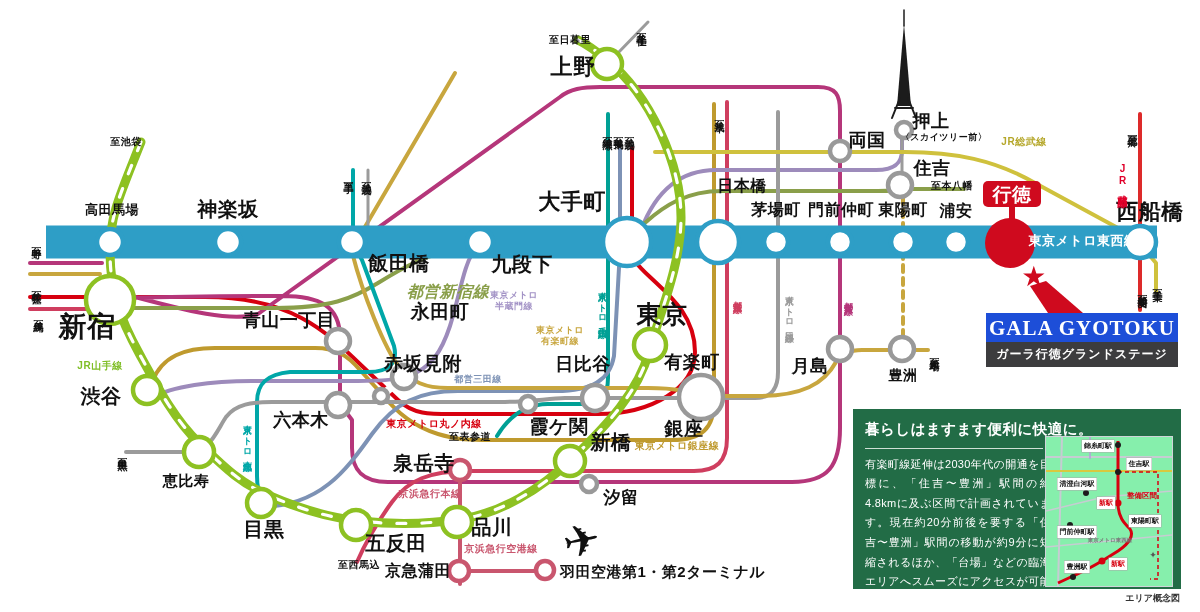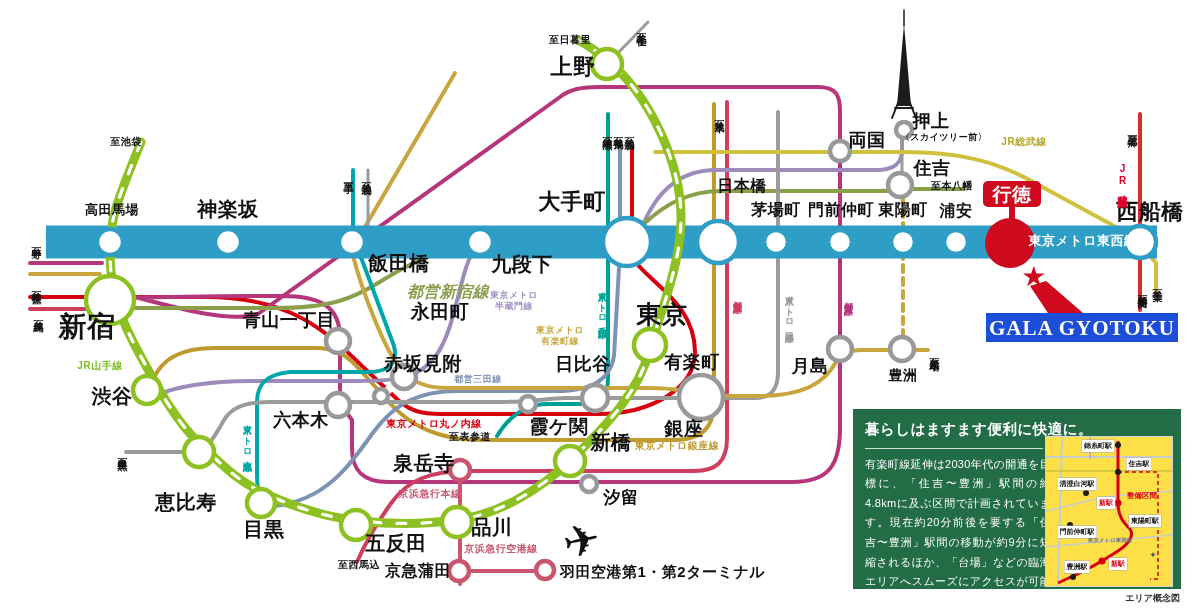--- a/index.html
+++ b/index.html
@@ -15,21 +15,21 @@
   .banner .red{background:#1d4ed8;color:#fff;padding:4px 2px 3px;}
   .banner .l1{font-size:21px;font-weight:bold;letter-spacing:1px;line-height:1.05;}
   .banner .l2{font-size:17px;font-weight:bold;letter-spacing:2px;line-height:1.1;}
   .banner .sub{background:#3c3c3e;color:#fff;font-size:12px;letter-spacing:1px;
                padding:4px 0;font-family:"Liberation Sans",sans-serif;font-weight:bold;}
   .infobox{position:absolute;left:853px;top:409px;width:328px;height:180px;background:#226c46;
            color:#fff;box-sizing:border-box;padding:10px 12px;}
   .infobox .t{font-size:14.5px;font-weight:bold;line-height:1.5;letter-spacing:0.5px;}
   .infobox hr{border:none;border-top:1px solid #cfe0d5;width:178px;margin:7px 0 6px 0;}
   .infobox .body{width:186px;font-size:11px;line-height:1.78;letter-spacing:0.3px;text-align:justify;}
-  .inset{position:absolute;left:1046px;top:437px;width:126px;height:149px;background:#fde047;
+  .inset{position:absolute;left:1046px;top:437px;width:126px;height:149px;background:#86efac;
          outline:1px solid #cfd4d8;}
   .inset svg{position:absolute;left:0;top:0;}
   .chip{position:absolute;transform:translate(-50%,-50%);background:#fff;color:#111;
         font-size:7px;font-weight:bold;padding:1px 2px;white-space:nowrap;box-shadow:0 0 0 0.5px #aaa;}
   .chip.red{color:#d7000f;}
   .chip.nobg{background:transparent;box-shadow:none;font-size:7.5px;}
   .caption{position:absolute;left:1108px;top:592px;width:72px;text-align:right;font-size:9px;
            color:#333;font-weight:bold;}
   .footnote{position:absolute;left:64px;top:590px;font-size:9.5px;color:#222;letter-spacing:0.2px;}
 </style>
@@ -117,22 +117,22 @@
       <div class="lbl" style="left: 399px; top: 263px; font-size: 20px;">飯田橋</div>
       <div class="lbl" style="left: 522px; top: 264px; font-size: 20px;">九段下</div>
       <div class="lbl" style="left: 572px; top: 202px; font-size: 22px;">大手町</div>
       <div class="lbl" style="left: 714px; top: 186px; font-size: 16px; margin-left: 28px;">日本橋</div>
       <div class="lbl" style="left: 776px; top: 210px; font-size: 16px;">茅場町</div>
       <div class="lbl" style="left: 841px; top: 210px; font-size: 16px;">門前仲町</div>
       <div class="lbl" style="left: 903px; top: 210px; font-size: 16px;">東陽町</div>
       <div class="lbl" style="left: 956px; top: 211px; font-size: 16px;">浦安</div>
       <div class="lbl" style="left: 1150px; top: 212px; font-size: 22px;">西船橋</div>
       <div class="lbl" style="left: 87px; top: 327px; font-size: 28px;">新宿</div>
-      <div class="lbl" style="left: 112px; top: 396px; font-size: 20px;">渋谷</div>
-      <div class="lbl" style="left: 186px; top: 502px; font-size: 20px;">恵比寿</div>
+      <div class="lbl" style="left: 101px; top: 396px; font-size: 20px;">渋谷</div>
+      <div class="lbl" style="left: 186px; top: 480px; font-size: 15px;">恵比寿</div>
       <div class="lbl" style="left: 264px; top: 529px; font-size: 20px;">目黒</div>
       <div class="lbl" style="left: 396px; top: 543px; font-size: 20px;">五反田</div>
       <div class="lbl" style="left: 492px; top: 527px; font-size: 20px;">品川</div>
       <div class="lbl" style="left: 611px; top: 442px; font-size: 20px;">新橋</div>
       <div class="lbl" style="left: 662px; top: 314px; font-size: 25px;">東京</div>
       <div class="lbl" style="left: 573px; top: 67px; font-size: 22px;">上野</div>
       <div class="lbl" style="left: 289px; top: 320px; font-size: 18px;">青山一丁目</div>
       <div class="lbl" style="left: 440px; top: 311px; font-size: 19px;">永田町</div>
       <div class="lbl" style="left: 423px; top: 363px; font-size: 19px;">赤坂見附</div>
       <div class="lbl" style="left: 301px; top: 420px; font-size: 18px;">六本木</div>
@@ -191,20 +191,21 @@
       <div class="lbl" style="left: 1083px; top: 240px; font-size: 13px; color: rgb(255, 255, 255);">東京メトロ東西線</div>
       <div class="lbl" style="left: 1012px; top: 194px; font-size: 19px; color: rgb(255, 255, 255);">行徳</div>
       <div class="lbl" style="left: 1034px; top: 277px; font-size: 28px; color: rgb(207, 10, 30);">★</div>
       <div class="lbl" style="left: 582px; top: 541px; font-size: 44px; color: rgb(17, 17, 17); transform: translate(-50%, -50%) rotate(-12deg);">✈</div>
     </div>
 
   <div class="banner">
     <div class="red">
       <div class="l1">GALA GYOTOKU</div>
     </div>
+    <div class="sub">ガーラ行徳グランドステージ</div>
   </div>
 
   <div class="infobox">
     <div class="t">暮らしはますます便利に快適に。</div>
     <hr>
     <div class="body">有楽町線延伸は2030年代の開通を目標に、「住吉〜豊洲」駅間の約4.8kmに及ぶ区間で計画されています。現在約20分前後を要する「住吉〜豊洲」駅間の移動が約9分に短縮されるほか、「台場」などの臨海エリアへスムーズにアクセスが可能になります。</div>
   </div>
 
   <div class="inset" id="inset">
     <svg id="insetSvg" width="126" height="149" viewBox="0 0 126 149">

